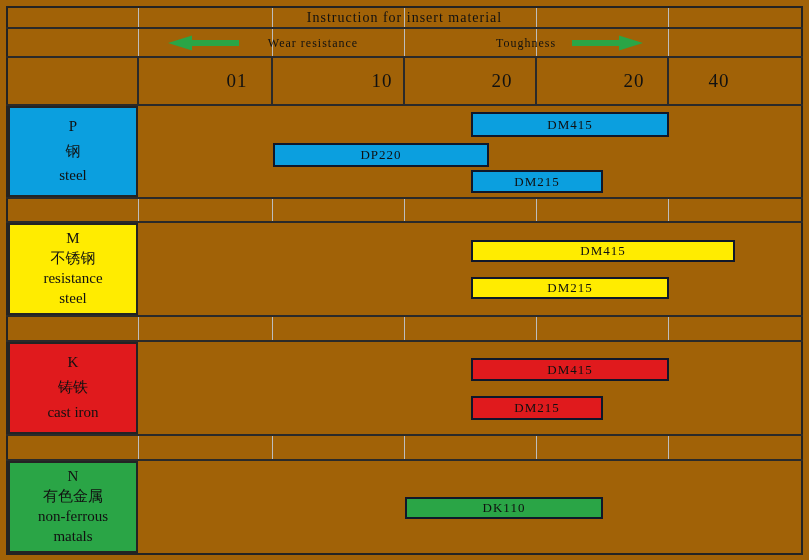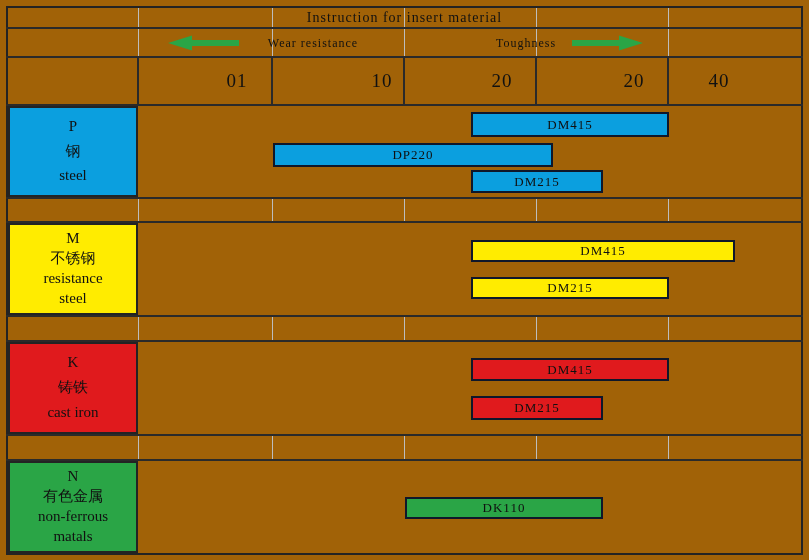--- a/index.html
+++ b/index.html
@@ -101,21 +101,21 @@
     <div class="abs header-cell" style="left: 272px; top: 58px; width: 156px; height: 46px;">10</div>
     <div class="abs header-cell" style="left: 404px; top: 58px; width: 132px; height: 46px;">20</div>
     <div class="abs header-cell" style="left: 536px; top: 58px; width: 132px; height: 46px;">20</div>
     <div class="abs header-cell" style="left: 633px; top: 58px; width: 108px; height: 46px;">40</div>
     <div class="abs mat-label" style="left: 8px; top: 106px; width: 130px; height: 91px; background: rgb(11, 159, 223);">
       <div>P</div>
       <div>钢</div>
       <div>steel</div>
     </div>
     <div class="abs grade-bar" style="left: 471px; top: 112px; width: 198px; height: 25px; background: rgb(11, 159, 223);">DM415</div>
-    <div class="abs grade-bar" style="left: 273px; top: 143px; width: 280px; height: 24px; background: rgb(11, 159, 223);">DP220</div>
+    <div class="abs grade-bar" style="left: 273px; top: 143px; width: 216px; height: 24px; background: rgb(11, 159, 223);">DP220</div>
     <div class="abs grade-bar" style="left: 471px; top: 170px; width: 132px; height: 23px; background: rgb(11, 159, 223);">DM215</div>
     <div class="abs mat-label" style="left: 8px; top: 223px; width: 130px; height: 92px; background: rgb(255, 236, 0);">
       <div>M</div>
       <div>不锈钢</div>
       <div>resistance</div>
       <div>steel</div>
     </div>
     <div class="abs grade-bar" style="left: 471px; top: 240px; width: 264px; height: 22px; background: rgb(255, 236, 0);">DM415</div>
     <div class="abs grade-bar" style="left: 471px; top: 277px; width: 198px; height: 22px; background: rgb(255, 236, 0);">DM215</div>
     <div class="abs mat-label" style="left: 8px; top: 342px; width: 130px; height: 92px; background: rgb(224, 26, 29);">

